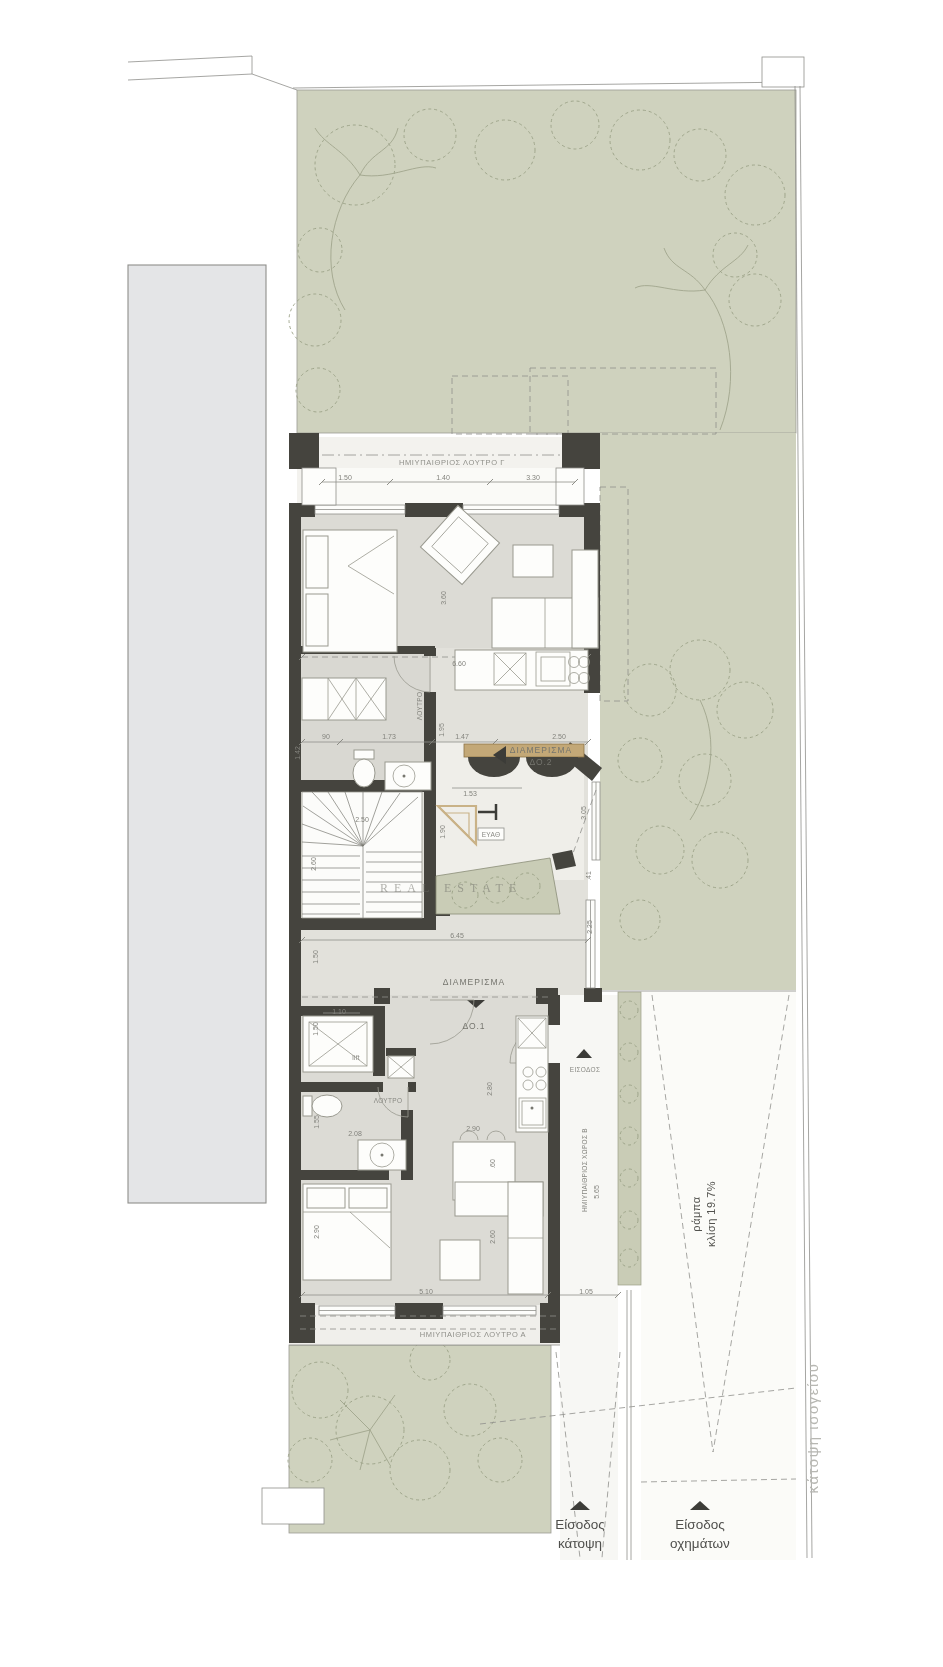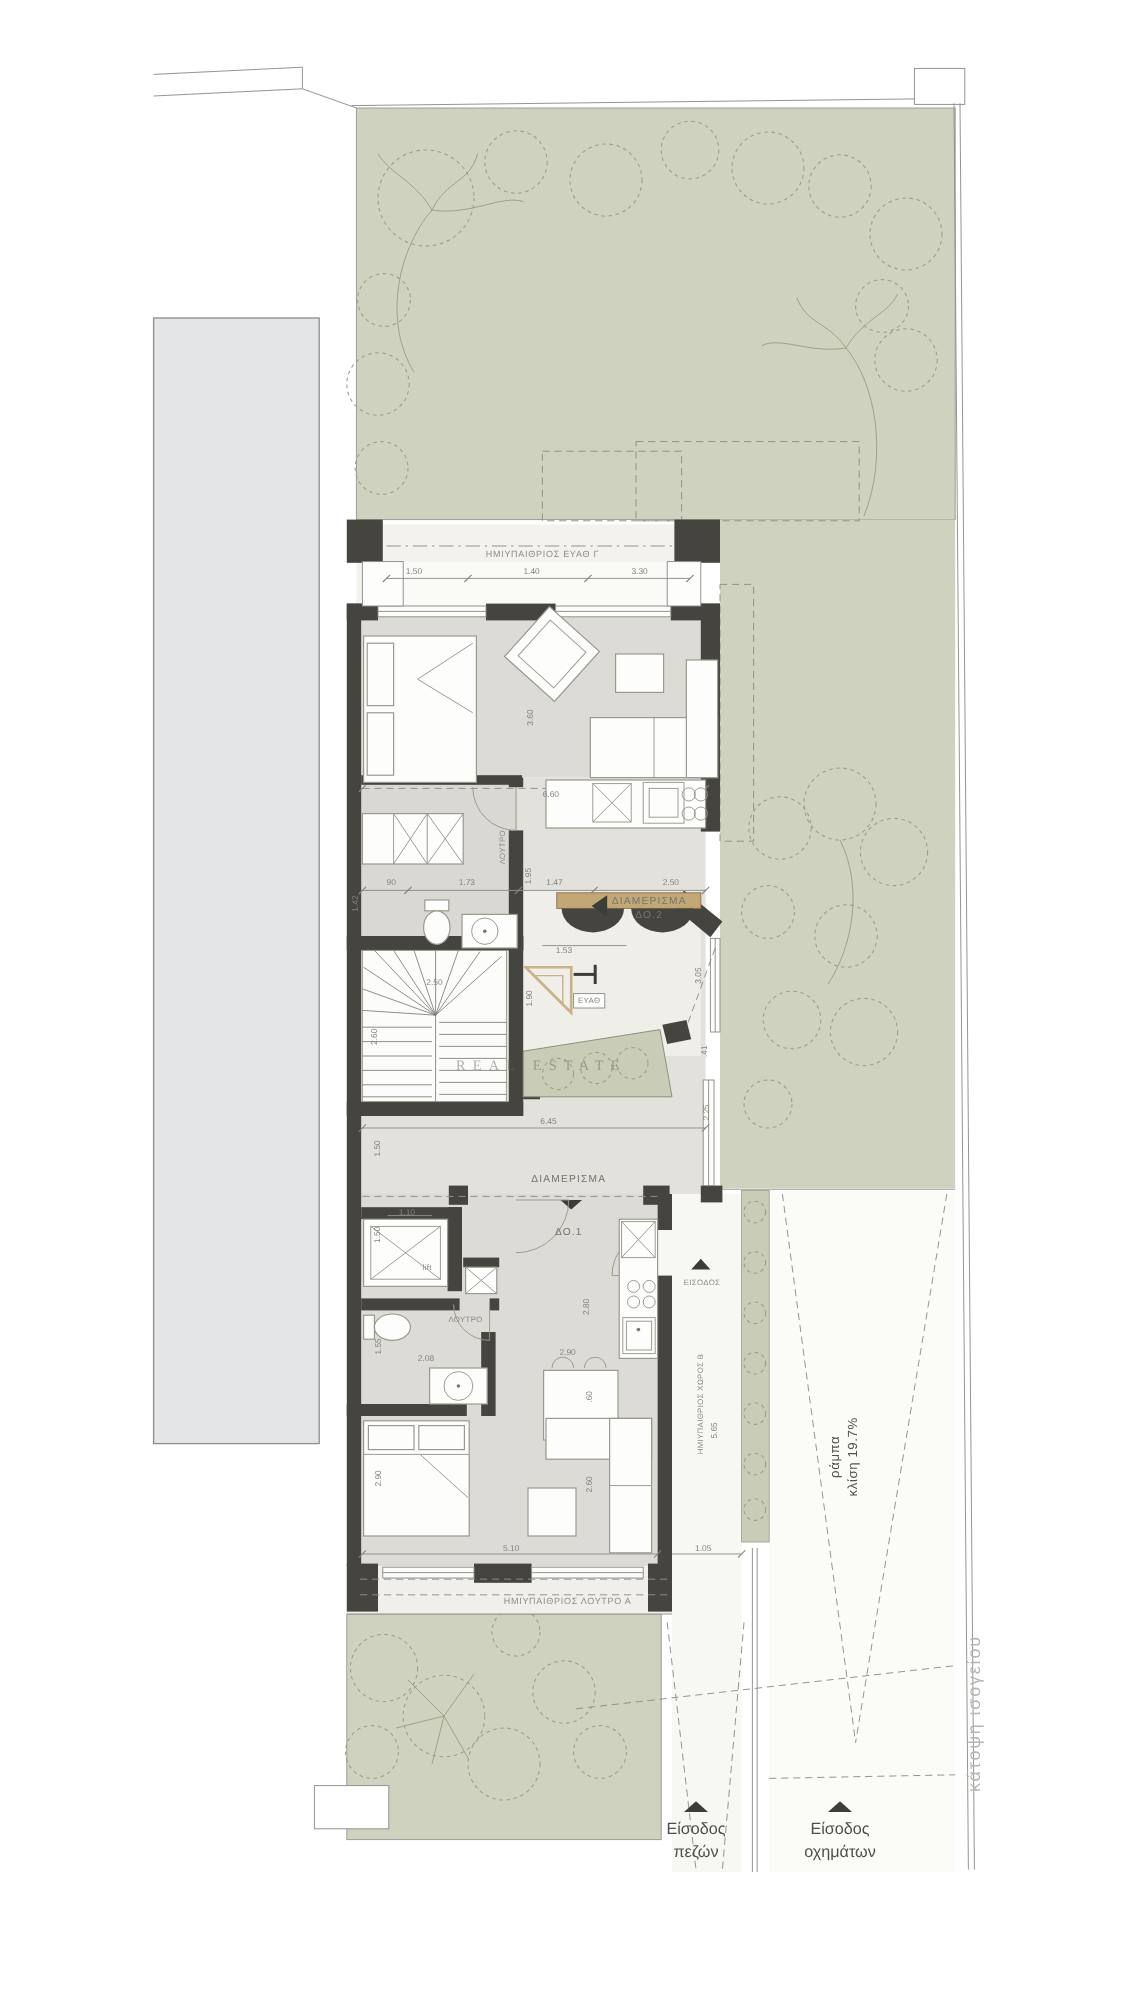--- a/index.html
+++ b/index.html
@@ -346,36 +346,36 @@
     <path class="furnl" d="M487,1140 a9,9 0 0 1 18,0"></path>
     <rect class="furn" x="455" y="1182" width="88" height="34"></rect>
     <rect class="furn" x="508" y="1182" width="35" height="112"></rect>
     <line class="furnl" x1="508" y1="1238" x2="543" y2="1238"></line>
     <rect class="furn" x="440" y="1240" width="40" height="40"></rect>
   </g>
 
 </svg>
 
 <div id="text-layer">
-      <span class="ann room" style="left: 452px; top: 462px; transform: translate(-50%, -50%);">ΗΜΙΥΠΑΙΘΡΙΟΣ ΕΥΑΘ Γ</span>
+      <span class="ann room" style="left: 452px; top: 462px; transform: translate(-50%, -50%);">ΗΜΙΥΠΑΙΘΡΙΟΣ ΛΟΥΤΡΟ Γ</span>
       <span class="ann apt" style="left: 541px; top: 750px; transform: translate(-50%, -50%);">ΔΙΑΜΕΡΙΣΜΑ</span>
       <span class="ann apt" style="left: 541px; top: 762px; transform: translate(-50%, -50%);">ΔΟ.2</span>
       <span class="ann tinylab" style="left: 419px; top: 706px; transform: translate(-50%, -50%) rotate(-90deg);">ΛΟΥΤΡΟ</span>
       <span class="ann tinylab" style="left: 491px; top: 834px; transform: translate(-50%, -50%);">ΕΥΑΘ</span>
       <span class="ann tinylab" style="left: 356px; top: 1057px; transform: translate(-50%, -50%);">lift</span>
       <span class="ann tinylab" style="left: 388px; top: 1100px; transform: translate(-50%, -50%);">ΛΟΥΤΡΟ</span>
       <span class="ann apt" style="left: 474px; top: 982px; transform: translate(-50%, -50%);">ΔΙΑΜΕΡΙΣΜΑ</span>
       <span class="ann apt" style="left: 474px; top: 1026px; transform: translate(-50%, -50%);">ΔΟ.1</span>
       <span class="ann tinylab" style="left: 585px; top: 1069px; transform: translate(-50%, -50%);">ΕΙΣΟΔΟΣ</span>
       <span class="ann tinylab" style="left: 584px; top: 1170px; transform: translate(-50%, -50%) rotate(-90deg);">ΗΜΙΥΠΑΙΘΡΙΟΣ ΧΩΡΟΣ Β</span>
       <span class="ann room" style="left: 473px; top: 1334px; transform: translate(-50%, -50%);">ΗΜΙΥΠΑΙΘΡΙΟΣ ΛΟΥΤΡΟ Α</span>
       <span class="ann ramp" style="left: 696px; top: 1214px; transform: translate(-50%, -50%) rotate(-90deg);">ράμπα</span>
       <span class="ann ramp" style="left: 711px; top: 1214px; transform: translate(-50%, -50%) rotate(-90deg);">κλίση 19.7%</span>
       <span class="ann entry" style="left: 580px; top: 1524px; transform: translate(-50%, -50%);">Είσοδος</span>
-      <span class="ann entry" style="left: 580px; top: 1543px; transform: translate(-50%, -50%);">πεζών</span>
+      <span class="ann entry" style="left: 580px; top: 1543px; transform: translate(-50%, -50%);">κάτοψη</span>
       <span class="ann entry" style="left: 700px; top: 1524px; transform: translate(-50%, -50%);">Είσοδος</span>
       <span class="ann entry" style="left: 700px; top: 1543px; transform: translate(-50%, -50%);">οχημάτων</span>
       <span class="ann caption" style="left: 812px; top: 1428px; transform: translate(-50%, -50%) rotate(-90deg);">κάτοψη ισογείου</span>
       <span class="dim" style="left: 345px; top: 477px; transform: translate(-50%, -50%);">1.50</span>
       <span class="dim" style="left: 443px; top: 477px; transform: translate(-50%, -50%);">1.40</span>
       <span class="dim" style="left: 533px; top: 477px; transform: translate(-50%, -50%);">3.30</span>
       <span class="dim" style="left: 443px; top: 598px; transform: translate(-50%, -50%) rotate(-90deg);">3.60</span>
       <span class="dim" style="left: 459px; top: 663px; transform: translate(-50%, -50%);">6.60</span>
       <span class="dim" style="left: 326px; top: 736px; transform: translate(-50%, -50%);">90</span>
       <span class="dim" style="left: 389px; top: 736px; transform: translate(-50%, -50%);">1.73</span>

